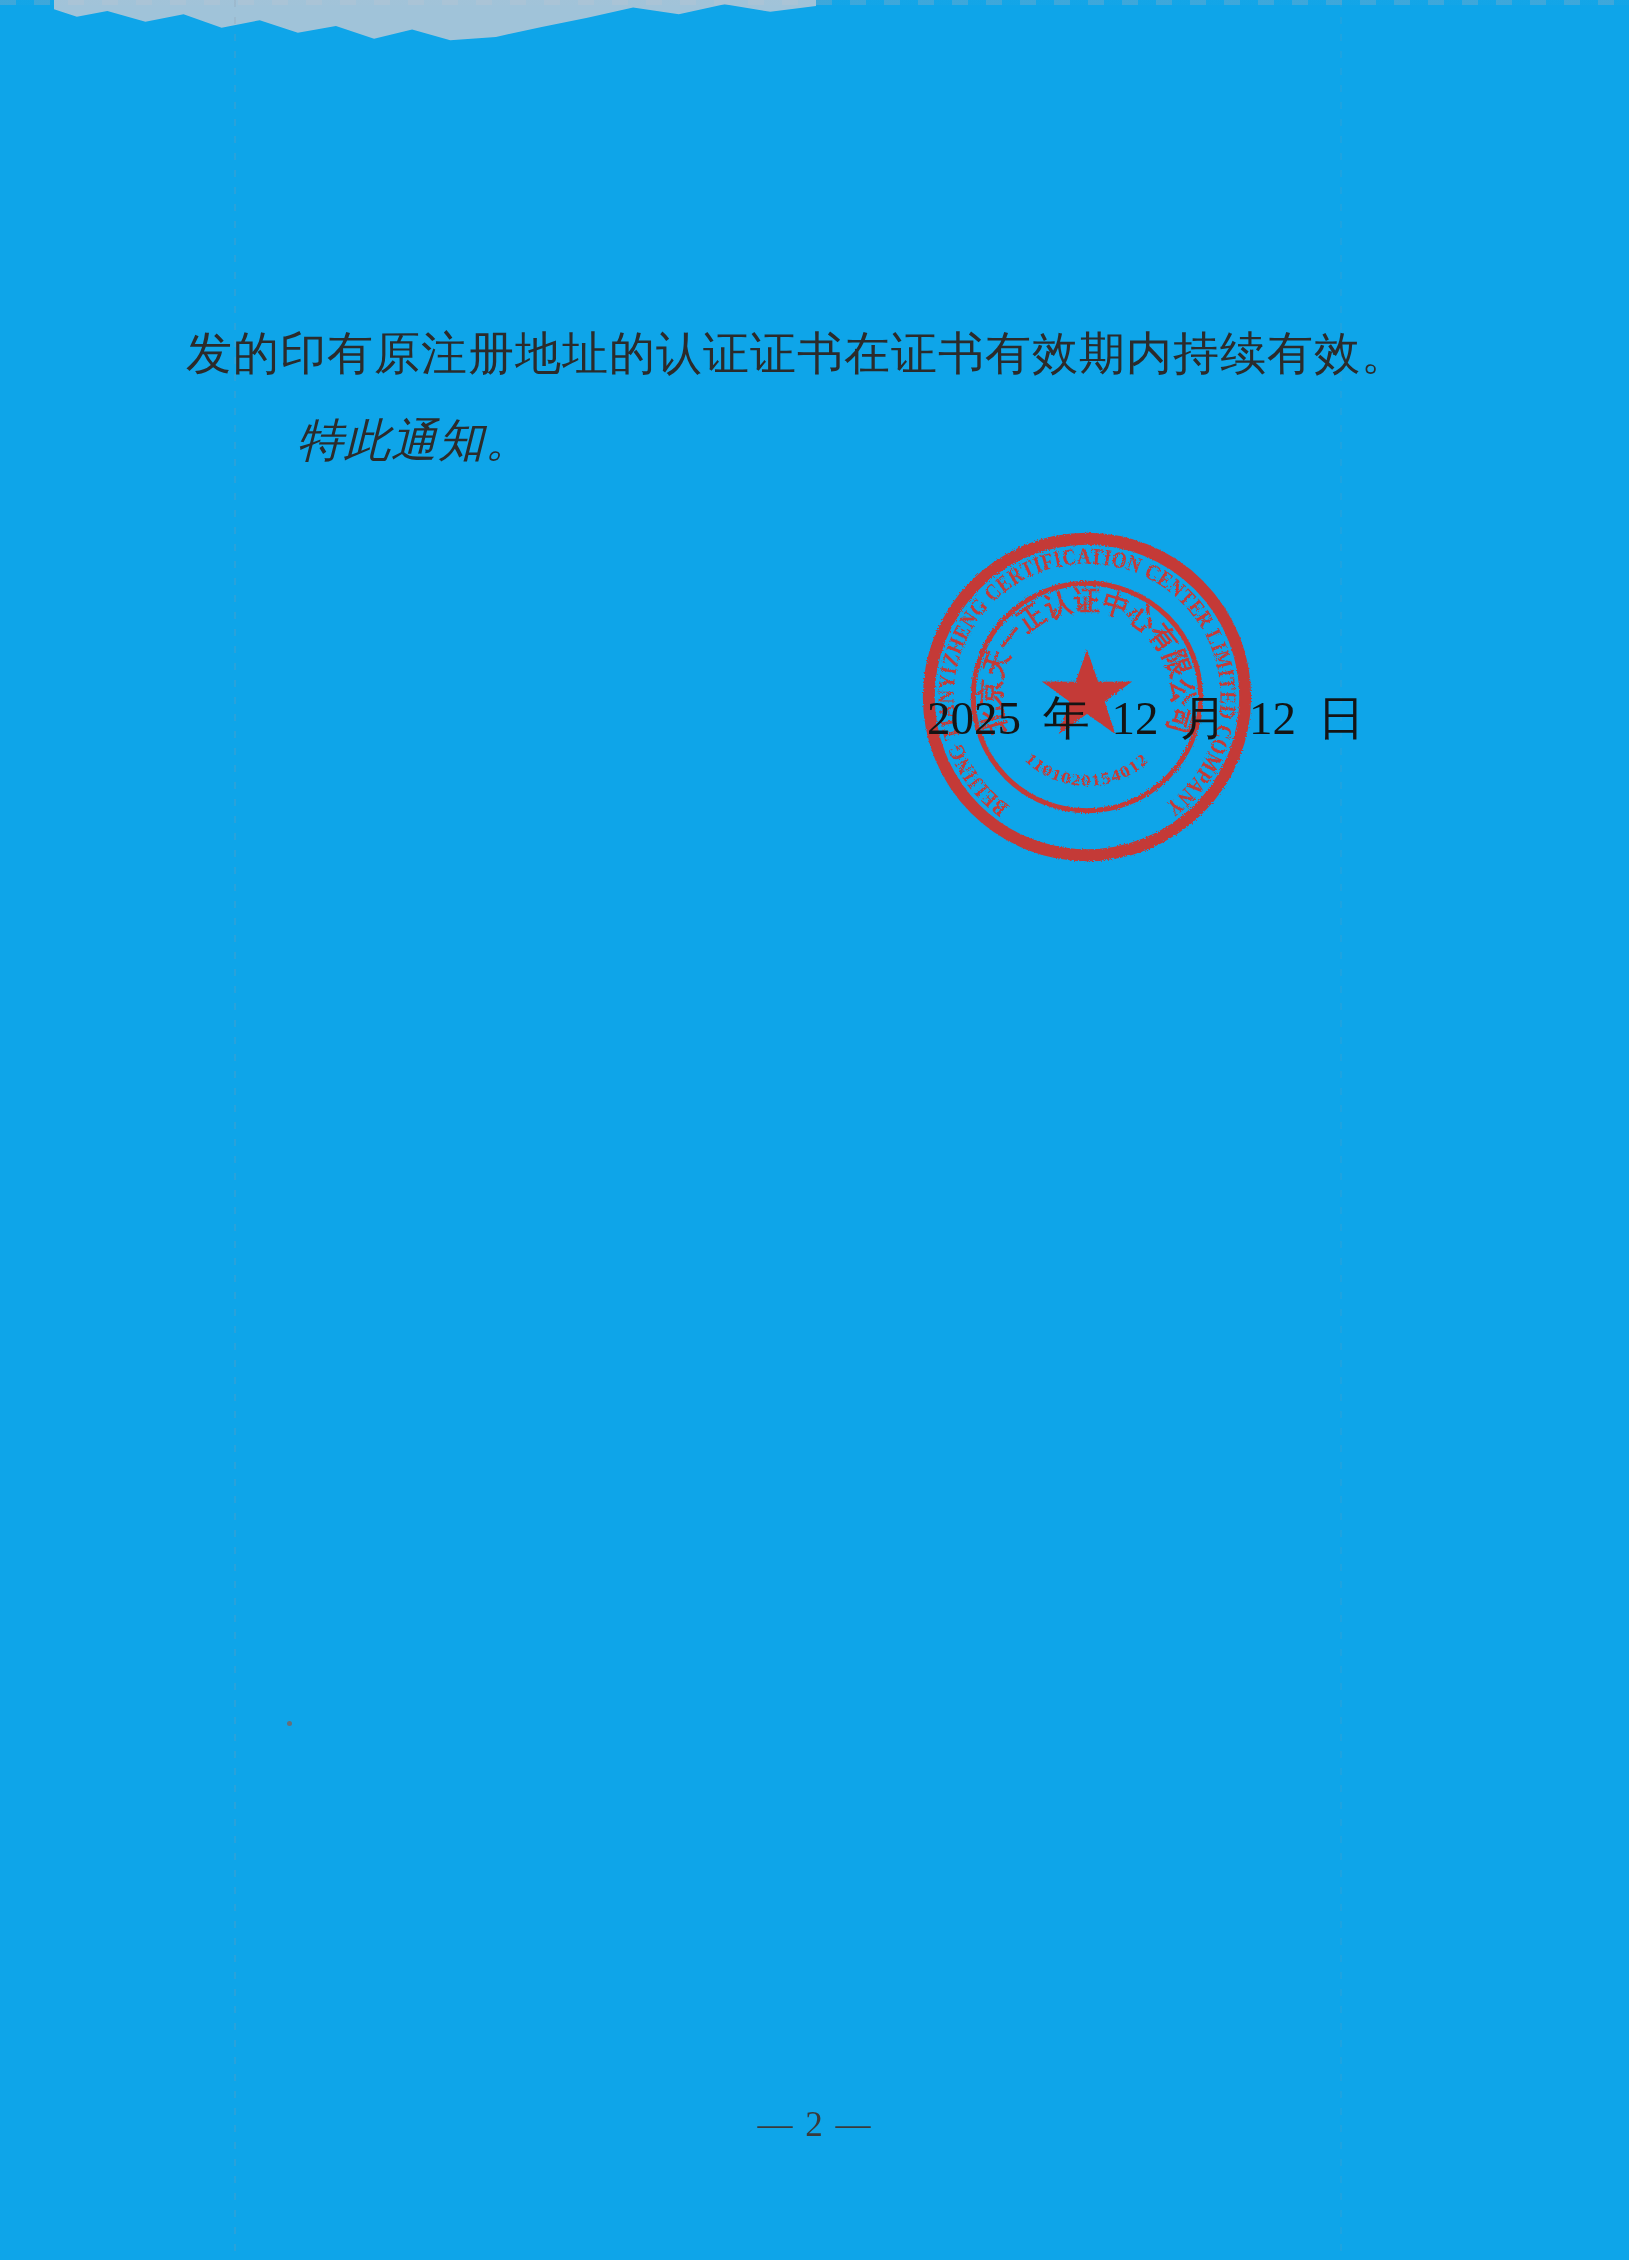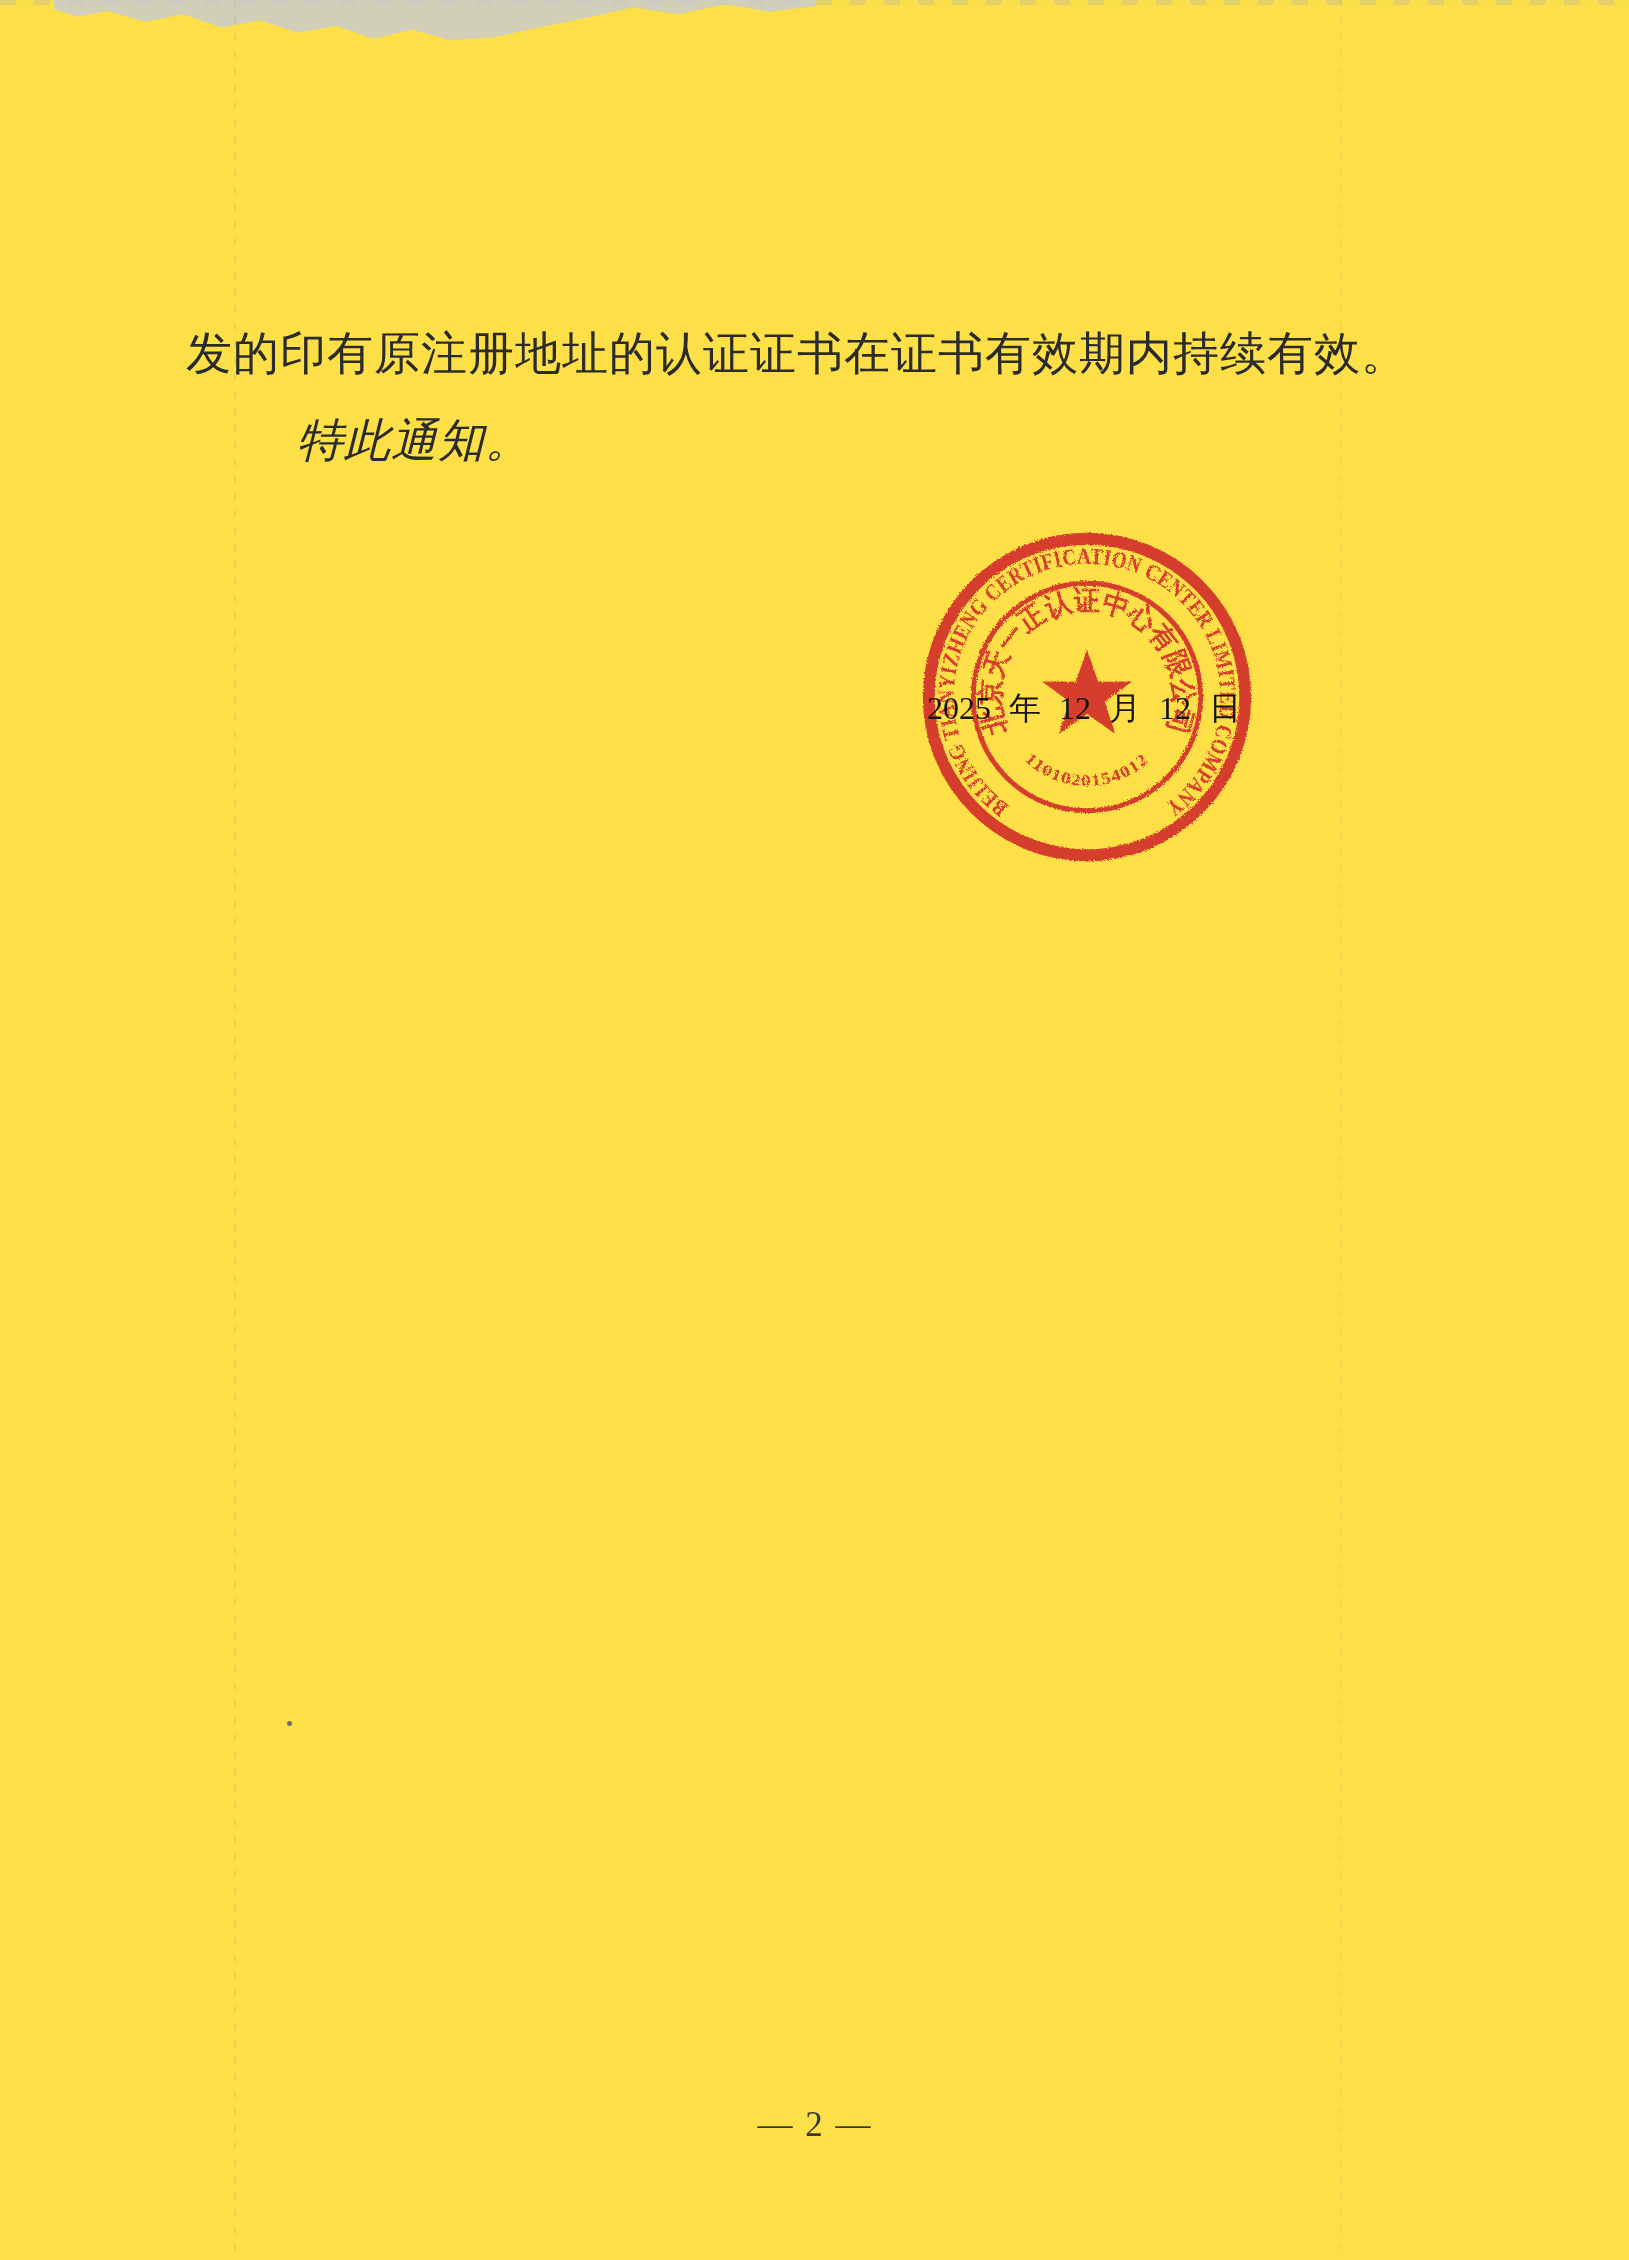--- a/index.html
+++ b/index.html
@@ -1,21 +1,21 @@
 <!DOCTYPE html>
 <html><head>
 <meta charset="utf-8">
 <style>
   html, body { margin: 0; padding: 0; background: #e9e9e9; }
   .page {
     position: relative;
     width: 1630px;
     height: 2260px;
     margin: 0 auto;
-    background: #fde047;
+    background: #0ea5e9;
     overflow: hidden;
     font-family: "Liberation Serif", "DejaVu Serif", serif;
     color: #2a2a2a;
   }
 
   
   .top-noise-line {
     position: absolute; left: 0; top: 0; width: 100%; height: 5px;
     background: repeating-linear-gradient(90deg,
       rgba(165,173,188,0.45) 0 16px, rgba(165,173,188,0.05) 16px 34px);
@@ -48,21 +48,21 @@
     letter-spacing: 1px;
     white-space: nowrap;
     color: #2b2b2b;
     z-index: 2;
   }
   .line1 { left: 186px; top: 323px; }
   .line2 { left: 297px; top: 410px; font-style: italic; }
 
   .date-line {
     position: absolute; left: 927px; top: 687px;
-    font-size: 32px; color: #141414;
+    font-size: 47px; color: #141414;
     word-spacing: 10px; white-space: nowrap;
     z-index: 4;
   }
 
   .page-number {
     position: absolute; left: 0; top: 2105px; width: 100%;
     text-align: center; font-size: 35px; color: #3a3a3a;
     letter-spacing: 2px; z-index: 2;
   }
 

